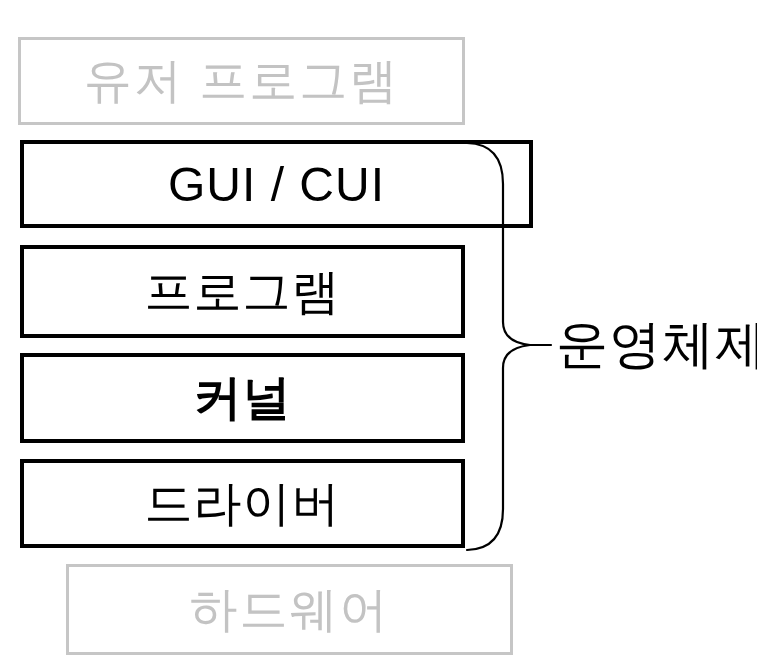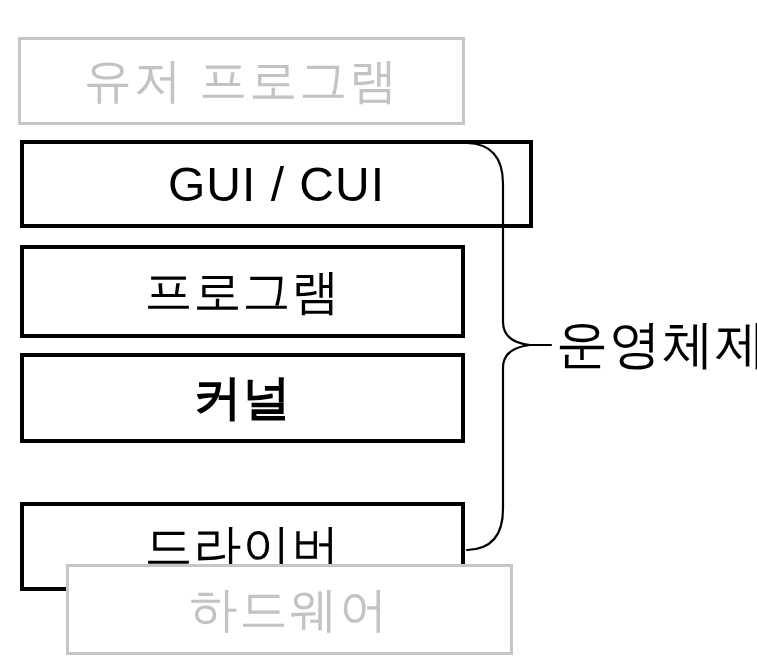--- a/index.html
+++ b/index.html
@@ -34,21 +34,21 @@
   .active-box {
     border: 4px solid #000000;
     color: #000000;
     font-size: 48px;
     letter-spacing: 1px;
   }
   #box-user     { left: 18px; top: 37px;  width: 447px; height: 88px; }
   #box-gui      { left: 20px; top: 140px; width: 513px; height: 88px; }
   #box-syscall  { left: 20px; top: 245px; width: 445px; height: 93px; }
   #box-kernel   { left: 20px; top: 353px; width: 445px; height: 90px; font-weight: bold; }
-  #box-driver   { left: 20px; top: 459px; width: 445px; height: 89px; margin-top: 43px; }
+  #box-driver   { left: 20px; top: 459px; width: 445px; height: 89px; }
   #box-hardware { left: 18px; top: 564px; width: 447px; height: 91px; margin-left: 48px; }
 
   .brace-svg {
     position: absolute;
     left: 463px;
     top: 138px;
     width: 92px;
     height: 417px;
   }
   .brace-label {

